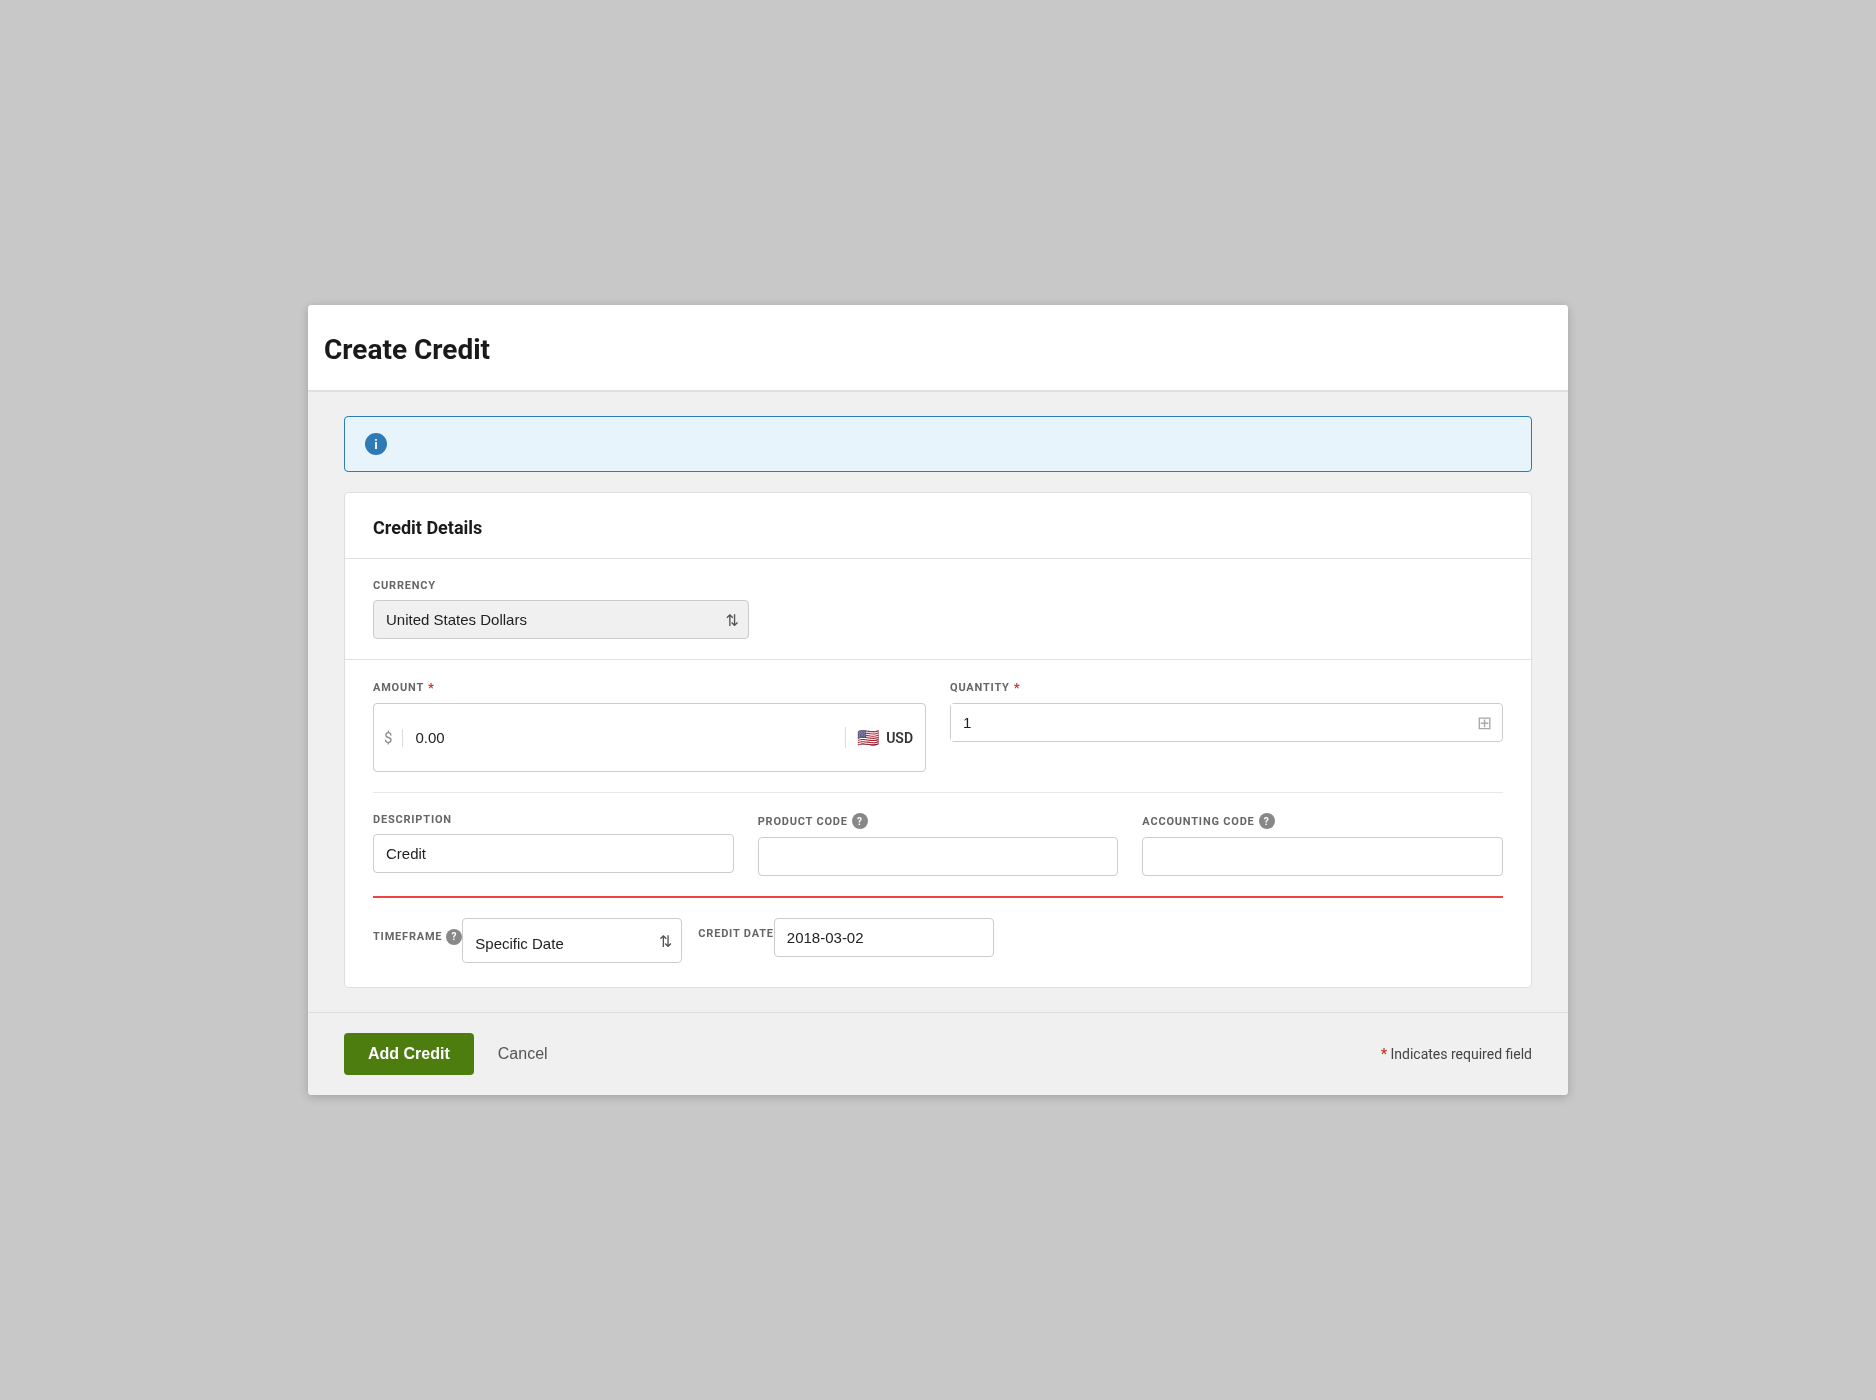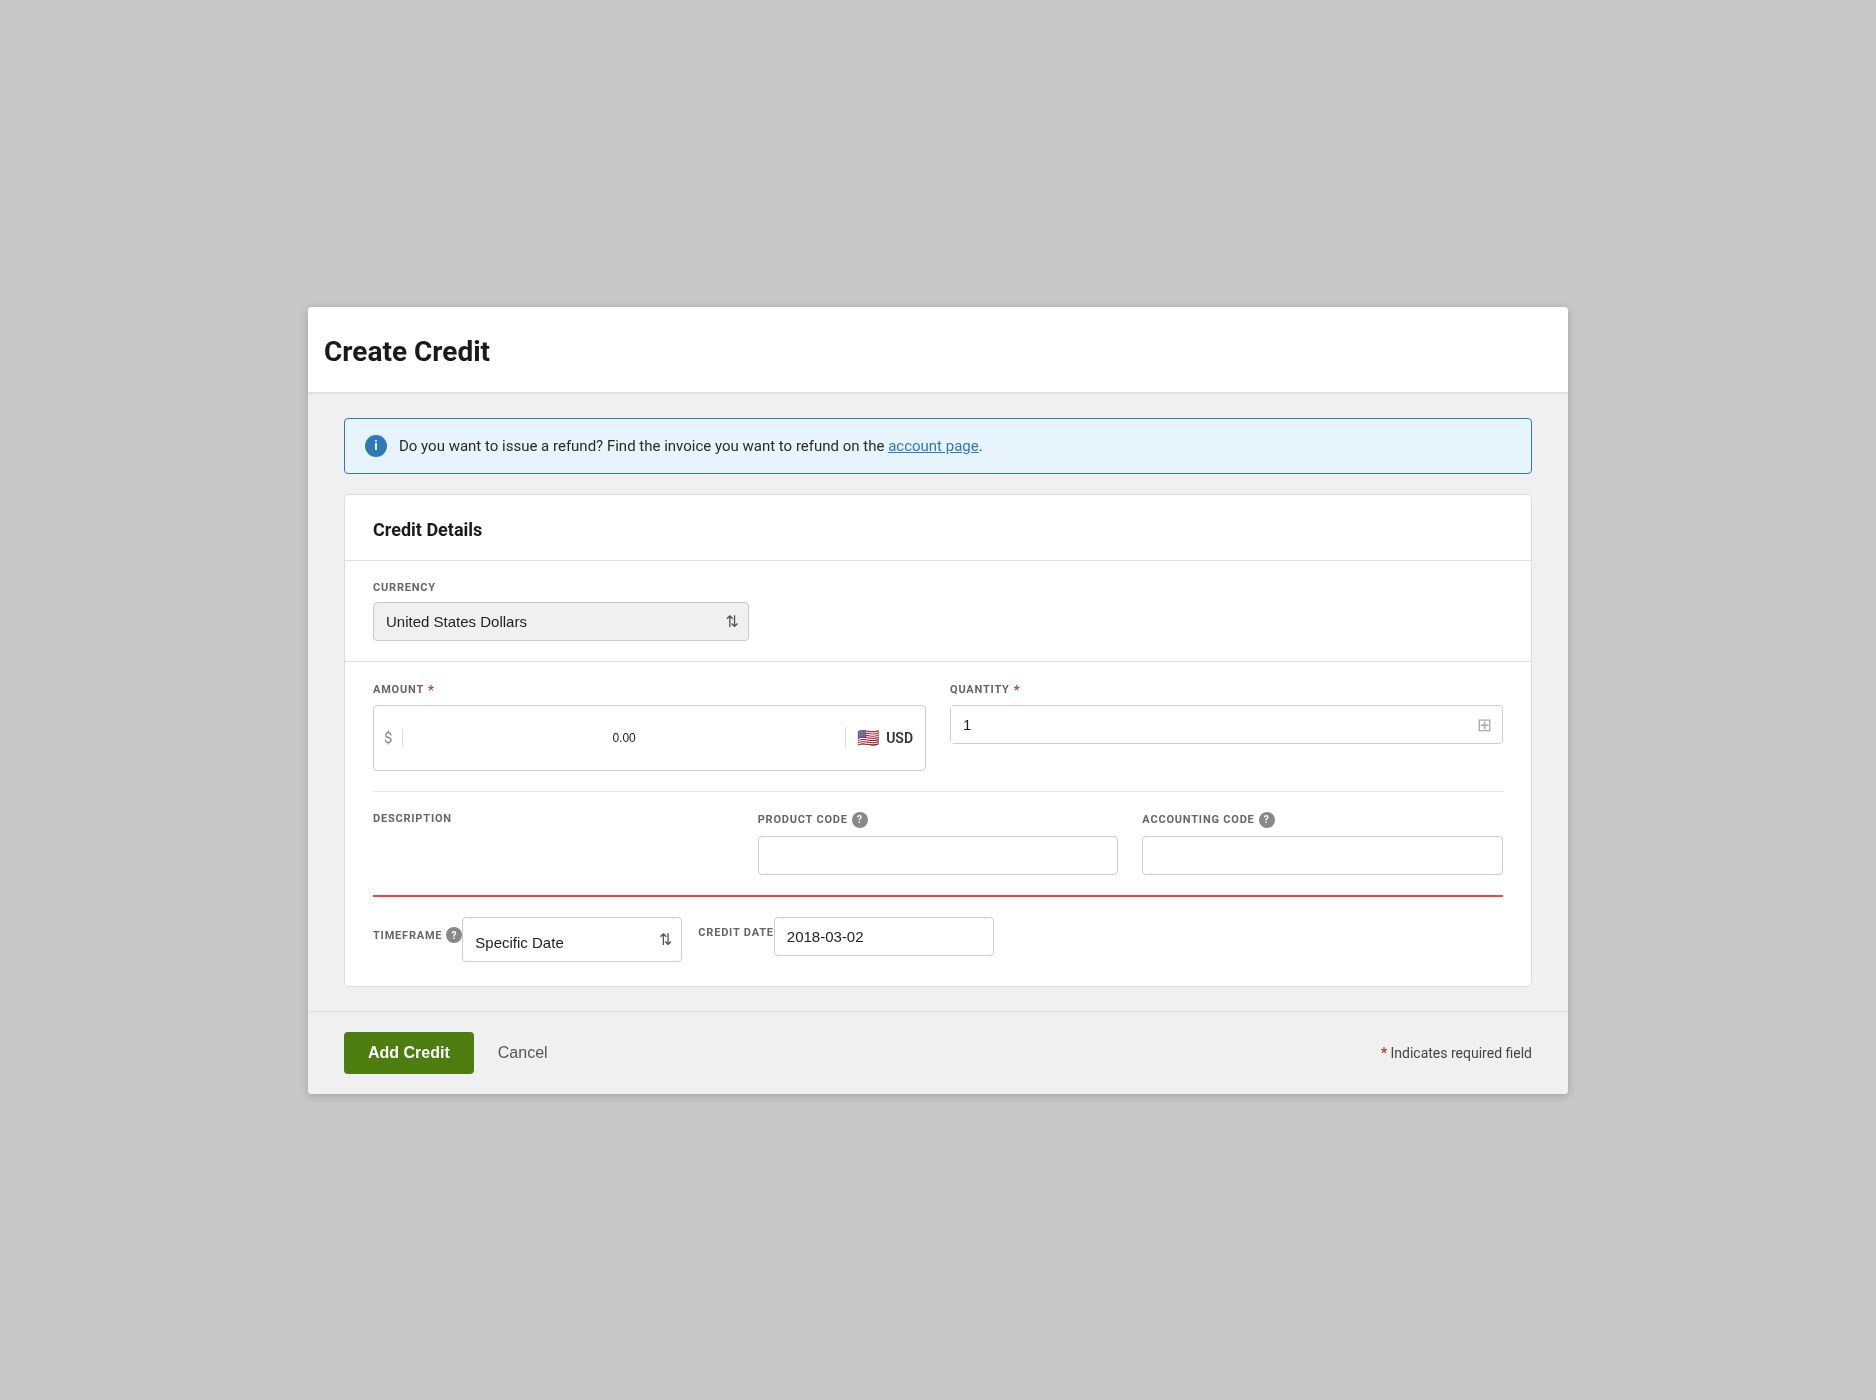--- a/index.html
+++ b/index.html
@@ -165,24 +165,23 @@
     .amount-prefix {
       padding: 0 10px;
       color: #888;
       font-size: 15px;
       border-right: 1px solid #ddd;
     }
     .amount-input-wrapper input {
       border: none;
       outline: none;
       padding: 25px 12px;
-      font-size: 12px;
+      font-size: 15px;
       flex: 1;
       color: #222;
-      text-align: center;
     }
     .currency-badge {
       display: flex;
       align-items: center;
       gap: 6px;
       padding: 0 12px;
       font-size: 14px;
       font-weight: 600;
       color: #333;
       border-left: 1px solid #ddd;
@@ -293,23 +292,20 @@
 <div class="modal">
 
   <div class="modal-header">
     <h1>Create Credit</h1>
   </div>
 
   <div class="modal-body">
 
     <div class="info-banner">
       <div class="info-icon">i</div>
-      <p>
-        <span>Do you want to issue a refund? Find the invoice you want to refund on the </span><a href="#">account page</a><span>.</span>
-      </p>
     </div>
 
     <div class="card">
       <div class="card-title">Credit Details</div>
       <hr class="divider">
 
       <div class="currency-section">
         <div class="field-label">
           <span>CURRENCY</span>
         </div>
@@ -351,20 +347,21 @@
             <span class="qty-icon">⊞</span>
           </div>
         </div>
       </div>
 
       <div class="three-col">
         <div>
           <div class="field-label">
             <span>DESCRIPTION</span>
           </div>
+          <input type="text" class="text-input" value="Credit" style="">
         </div>
         <div>
           <div class="field-label">
             <span>PRODUCT CODE</span>
             <span class="help-icon">?</span>
           </div>
           <input type="text" class="text-input" value="" style="">
         </div>
         <div>
           <div class="field-label">

